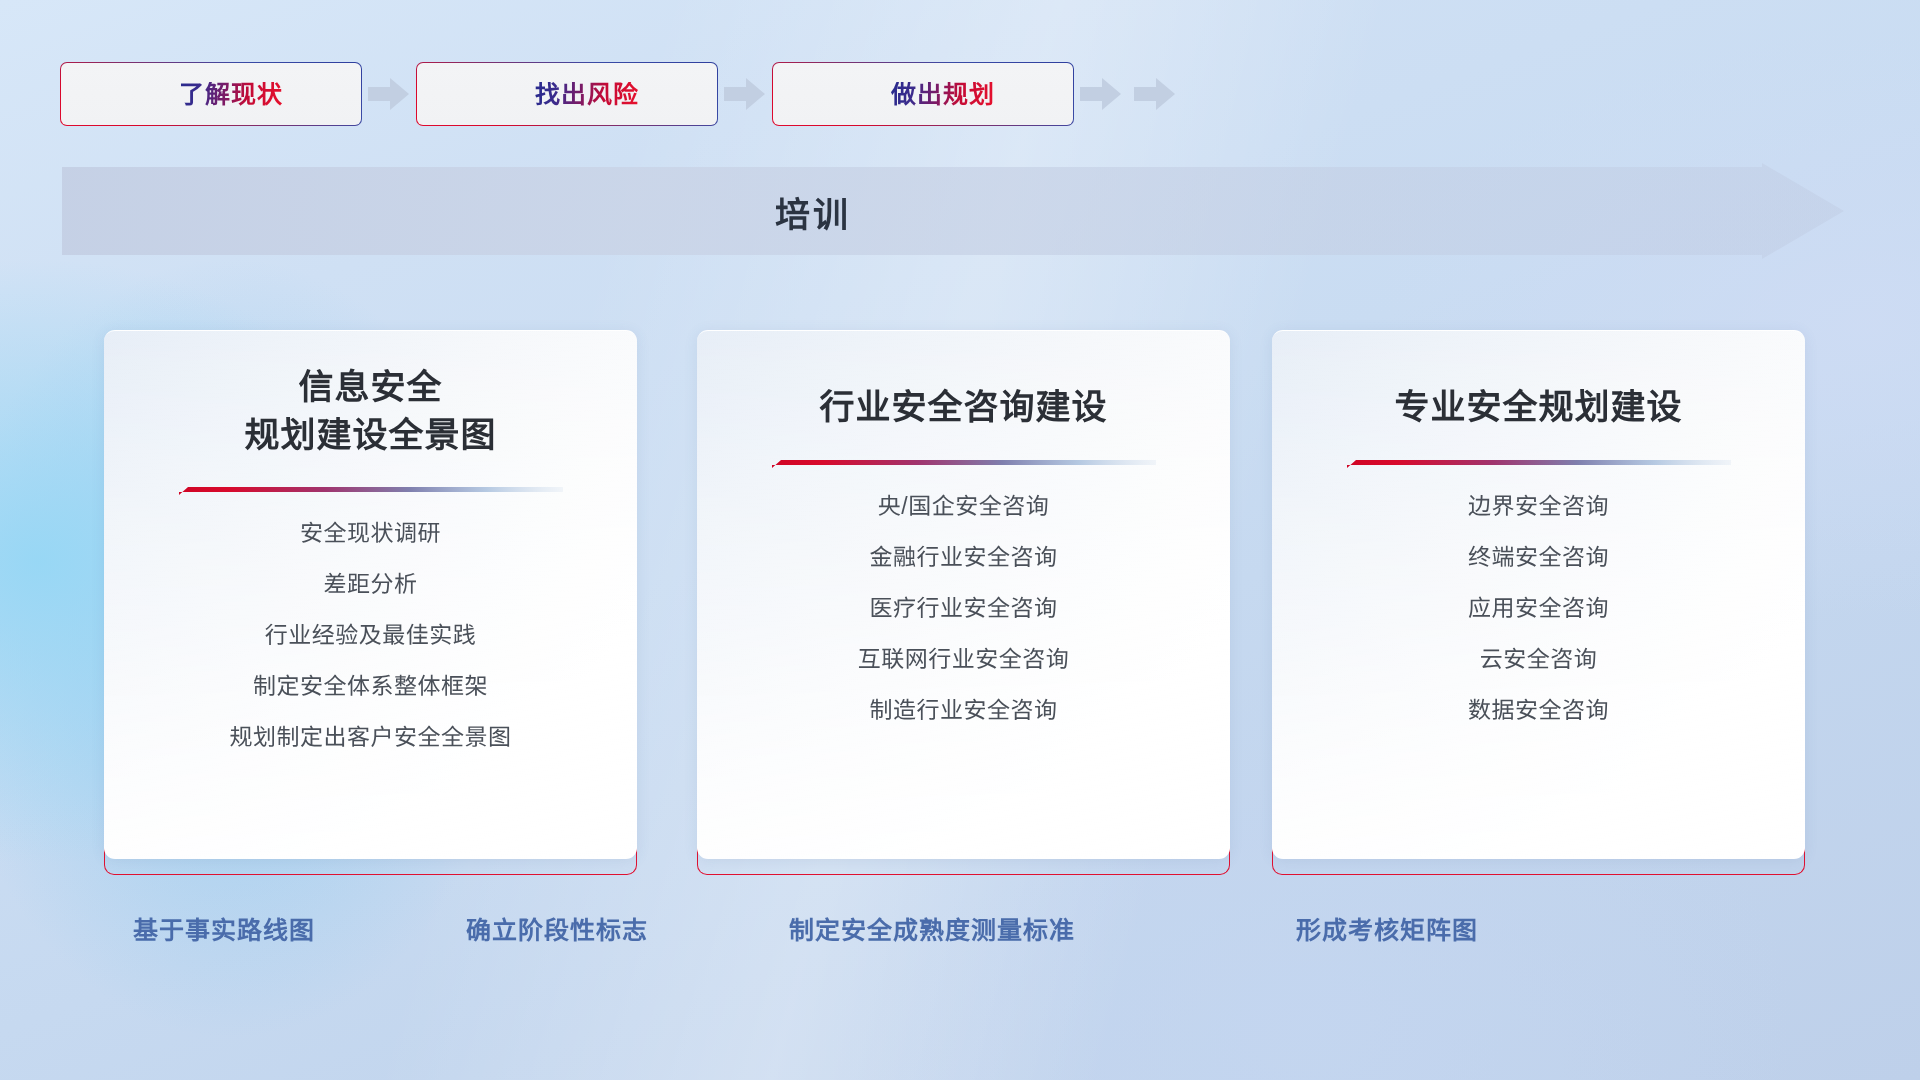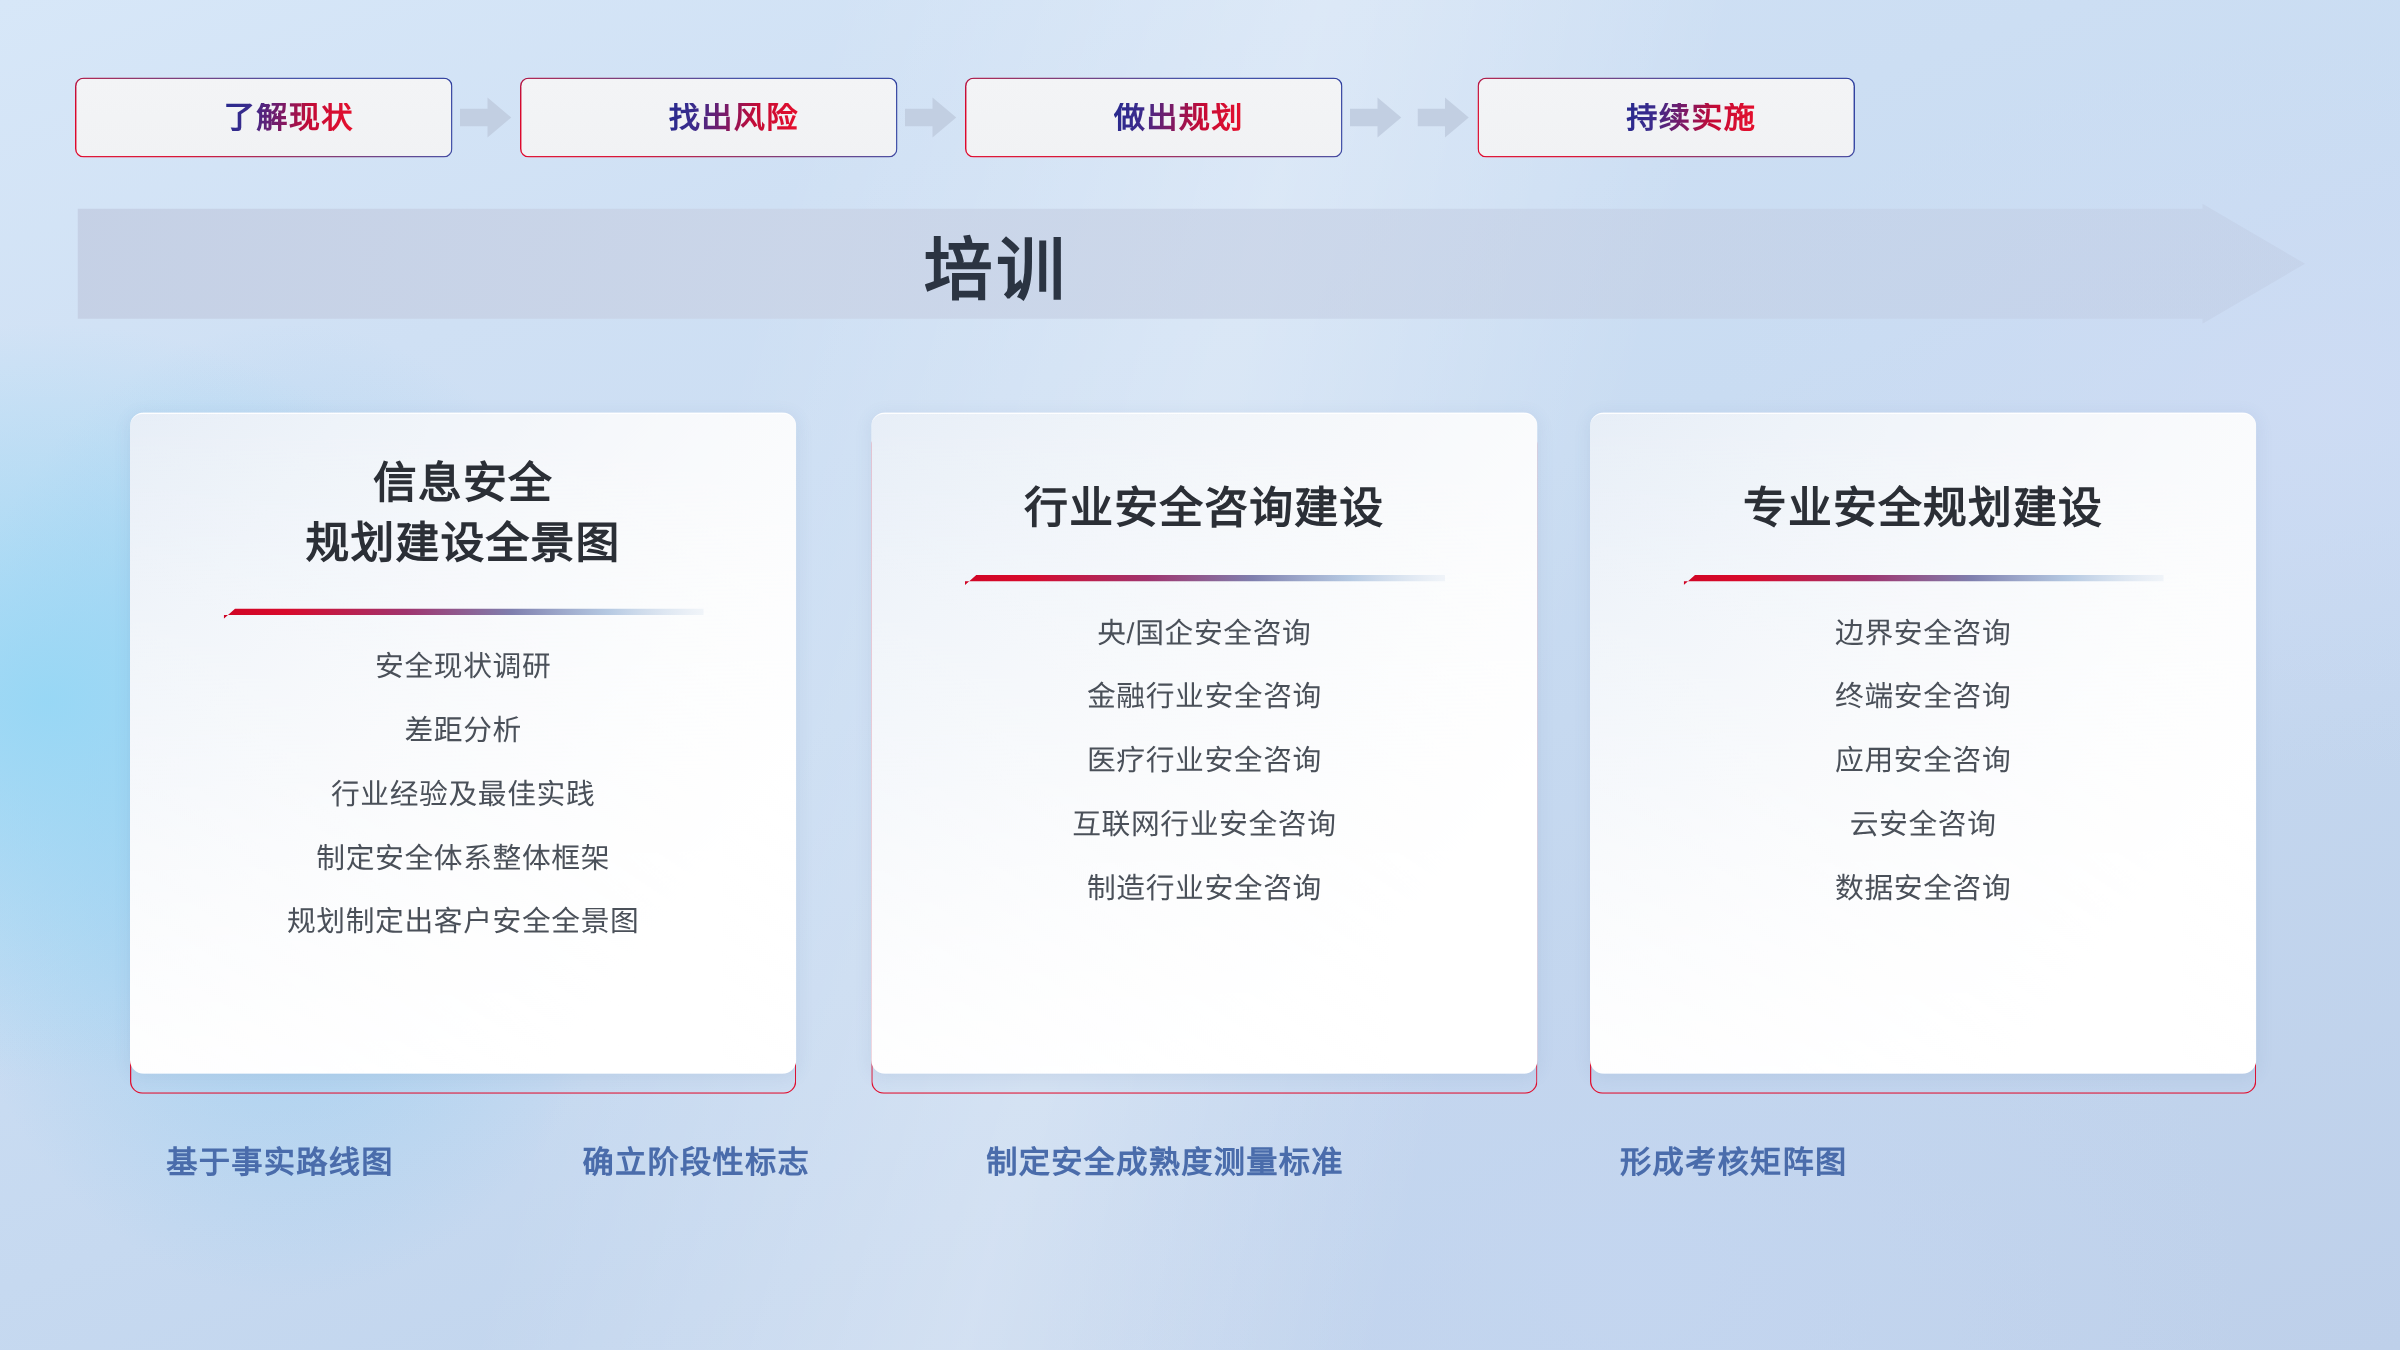--- a/index.html
+++ b/index.html
@@ -92,28 +92,28 @@
     top: 163px;
     width: 1782px;
     height: 96px;
   }
   #banner-shape {
     position: absolute;
     inset: 0;
   }
   #banner-title {
     position: absolute;
-    left: 0;
+    left: 16px;
     top: 0;
     width: 1470px;
     height: 96px;
     display: flex;
     align-items: center;
     justify-content: center;
-    font-size: 55px;
+    font-size: 35px;
     font-weight: 700;
     color: #2b3442;
     letter-spacing: 3px;
   }
 
   
   #cards {
     position: absolute;
     left: 0;
     top: 330px;
@@ -260,23 +260,20 @@
     </svg>
   </div>
 
 
   <div class="step-arrow">
     <svg width="42" height="34" viewBox="0 0 42 34" aria-hidden="true">
       <path d="M0 10 H22 V1 L41 17 L22 33 V24 H0 Z" fill="#c2cfe2"></path>
     </svg>
   </div>
 
-  <div class="step-box">
-    <span class="step-label">持续实施</span>
-  </div>
 
 </div>
 
 <div id="banner">
   <svg id="banner-shape" viewBox="0 0 1782 96" preserveAspectRatio="none">
     <defs>
       <linearGradient id="bannerGrad" x1="0" y1="0" x2="1" y2="0">
         <stop offset="0" stop-color="#c4cfe4" stop-opacity="0.92"></stop>
         <stop offset="0.32" stop-color="#c9d3e6" stop-opacity="0.80"></stop>
         <stop offset="0.62" stop-color="#c4cfe4" stop-opacity="0.62"></stop>

